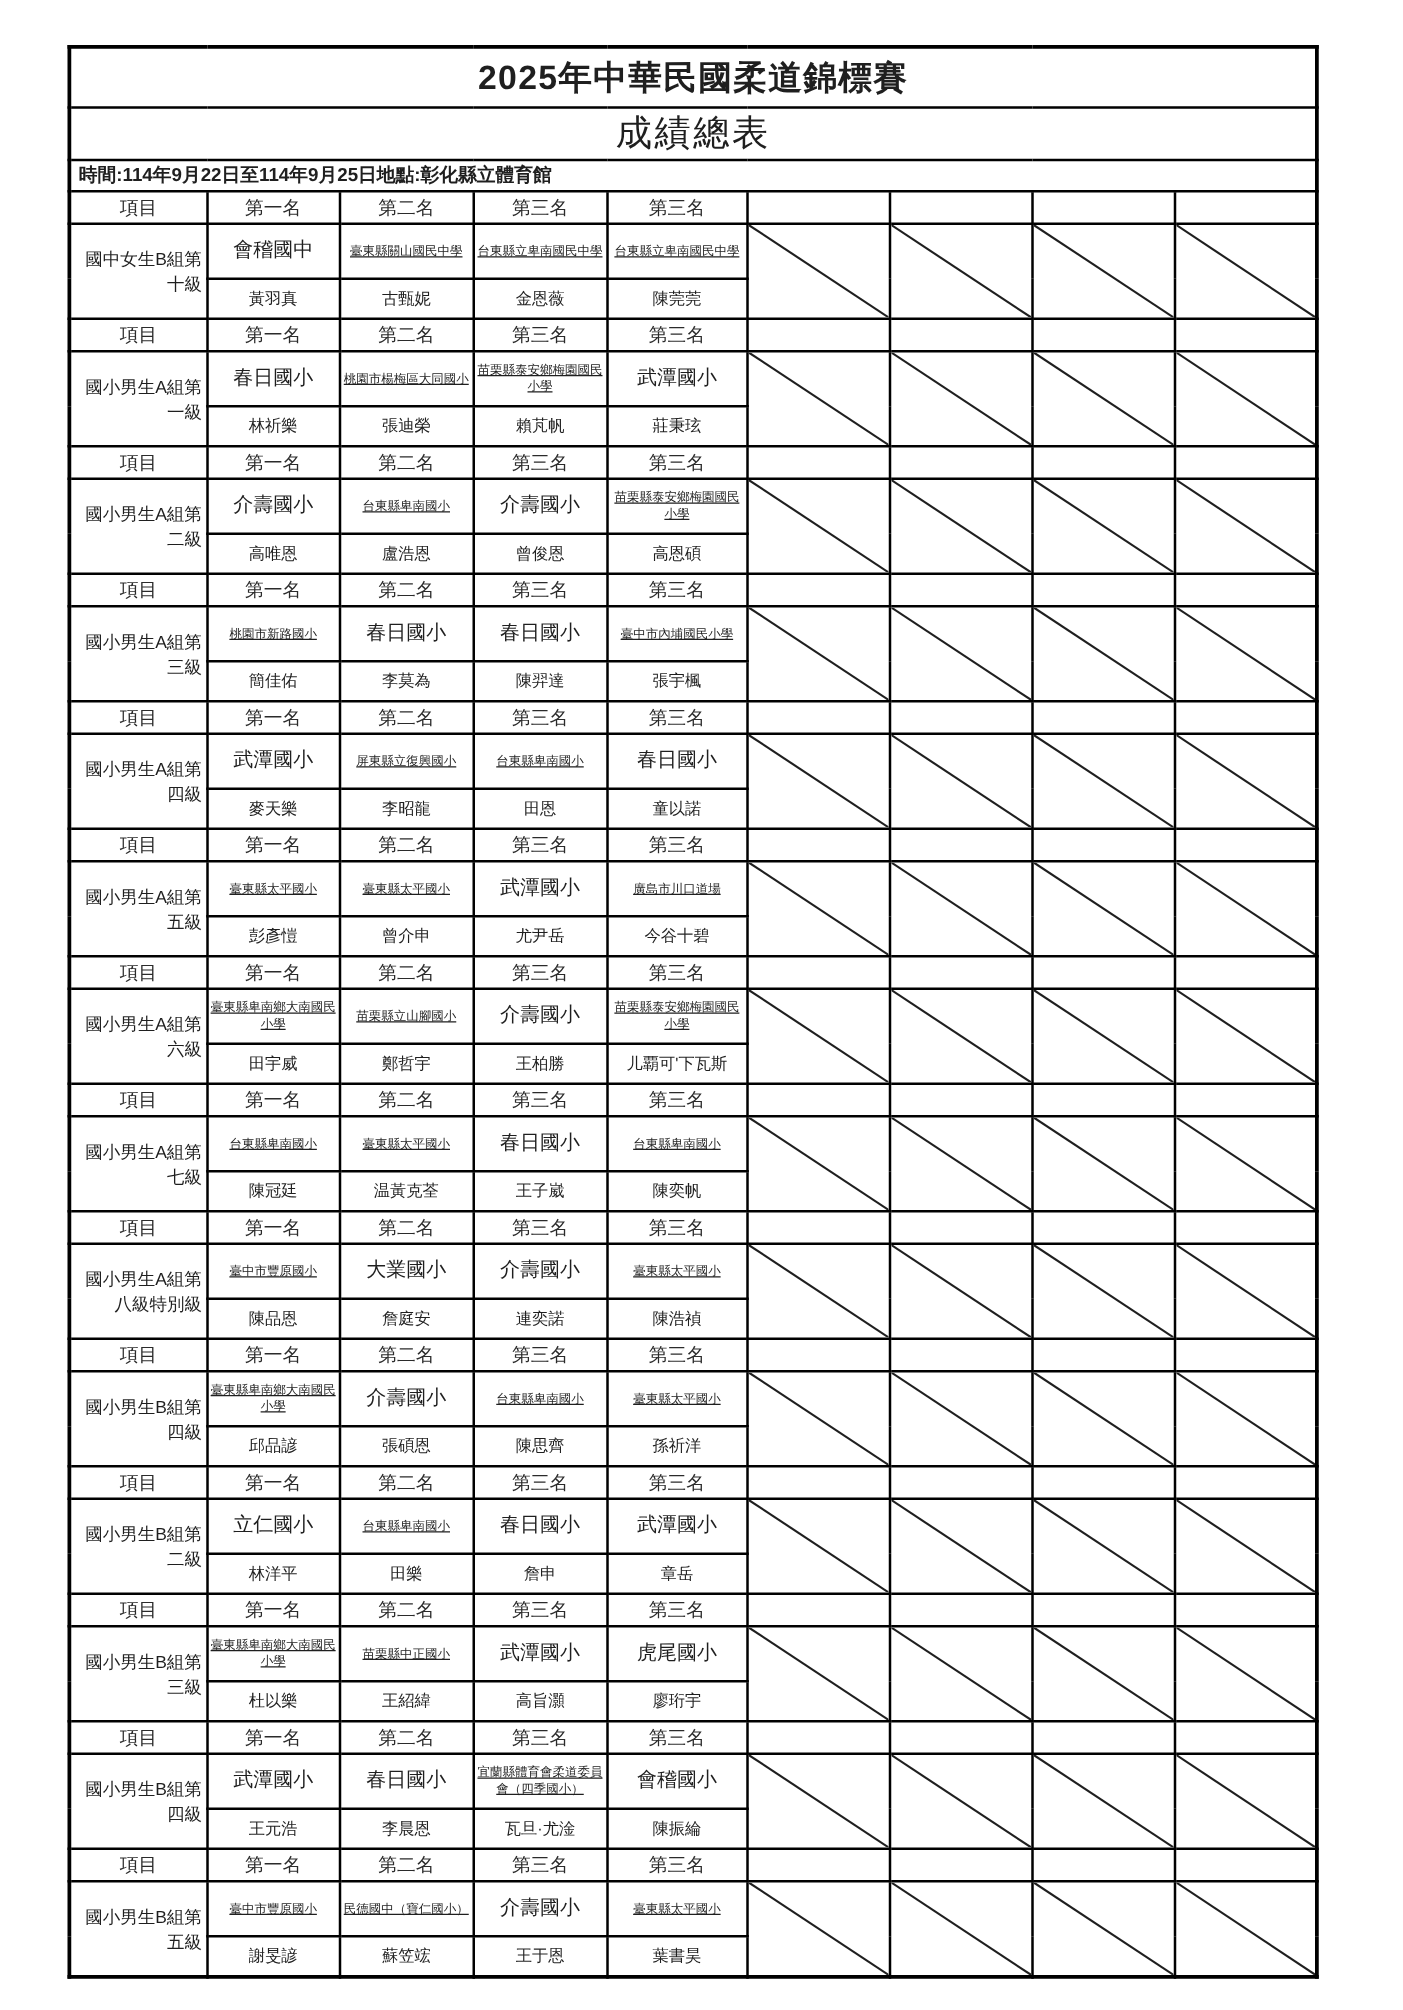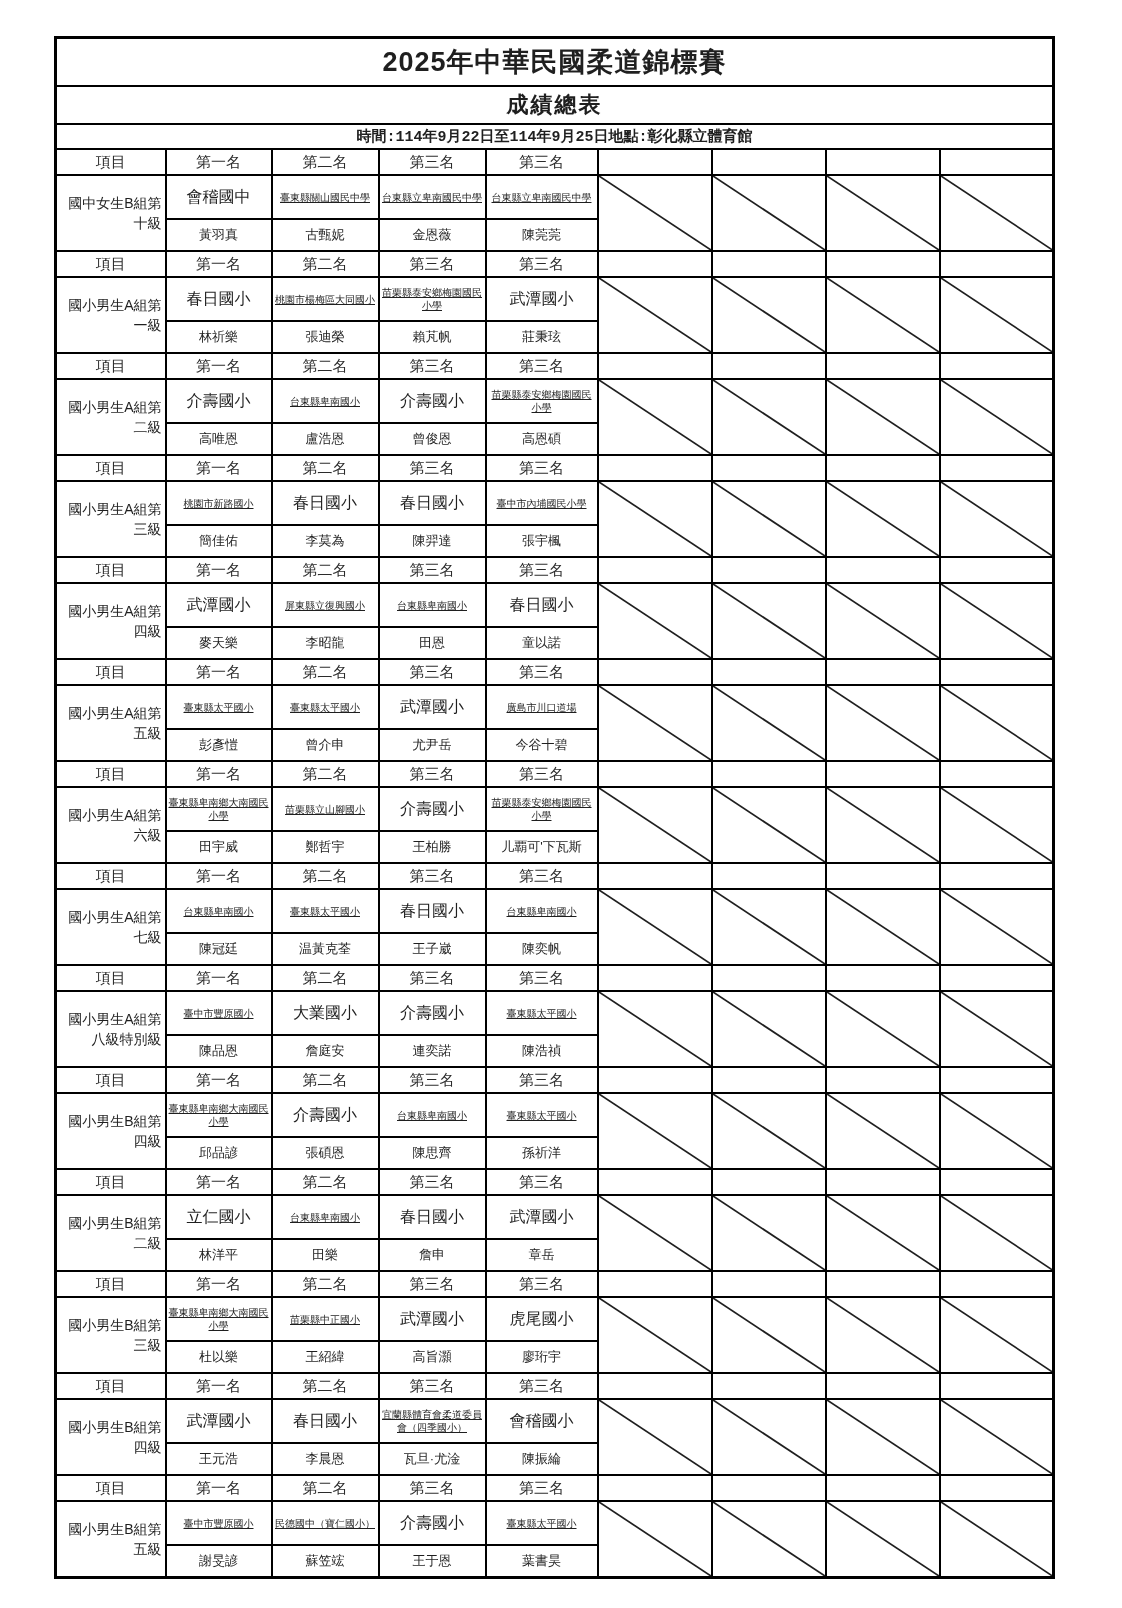--- a/index.html
+++ b/index.html
@@ -24,30 +24,29 @@
     border: 3px solid #000;
   }
   td {
     border: 2px solid #000;
     padding: 0;
     text-align: center;
     vertical-align: middle;
     overflow: hidden;
   }
   .titlecell { height: 46px; font-size: 27px; font-weight: 700; letter-spacing: 1px; }
-  .subtitlecell { height: 36px; font-size: 22px; font-weight: 700; letter-spacing: 2px; }
+  .subtitlecell { height: 36px; font-size: 29px; font-weight: 400; letter-spacing: 2px; }
   .metacell { height: 23px; }
   .meta {
     display: flex;
-    justify-content: center;
+    justify-content: flex-start;
     align-items: center;
     font-size: 15px;
     font-weight: 600;
     padding: 0 6px;
-    font-family: Liberation Mono, monospace;
   }
   .hcell { height: 24px; font-size: 15px; color: #2b2b2b; }
   .wrap {
     display: flex;
     align-items: center;
     justify-content: center;
     overflow: hidden;
     line-height: 1.2;
   }
   .cat .wrap {

